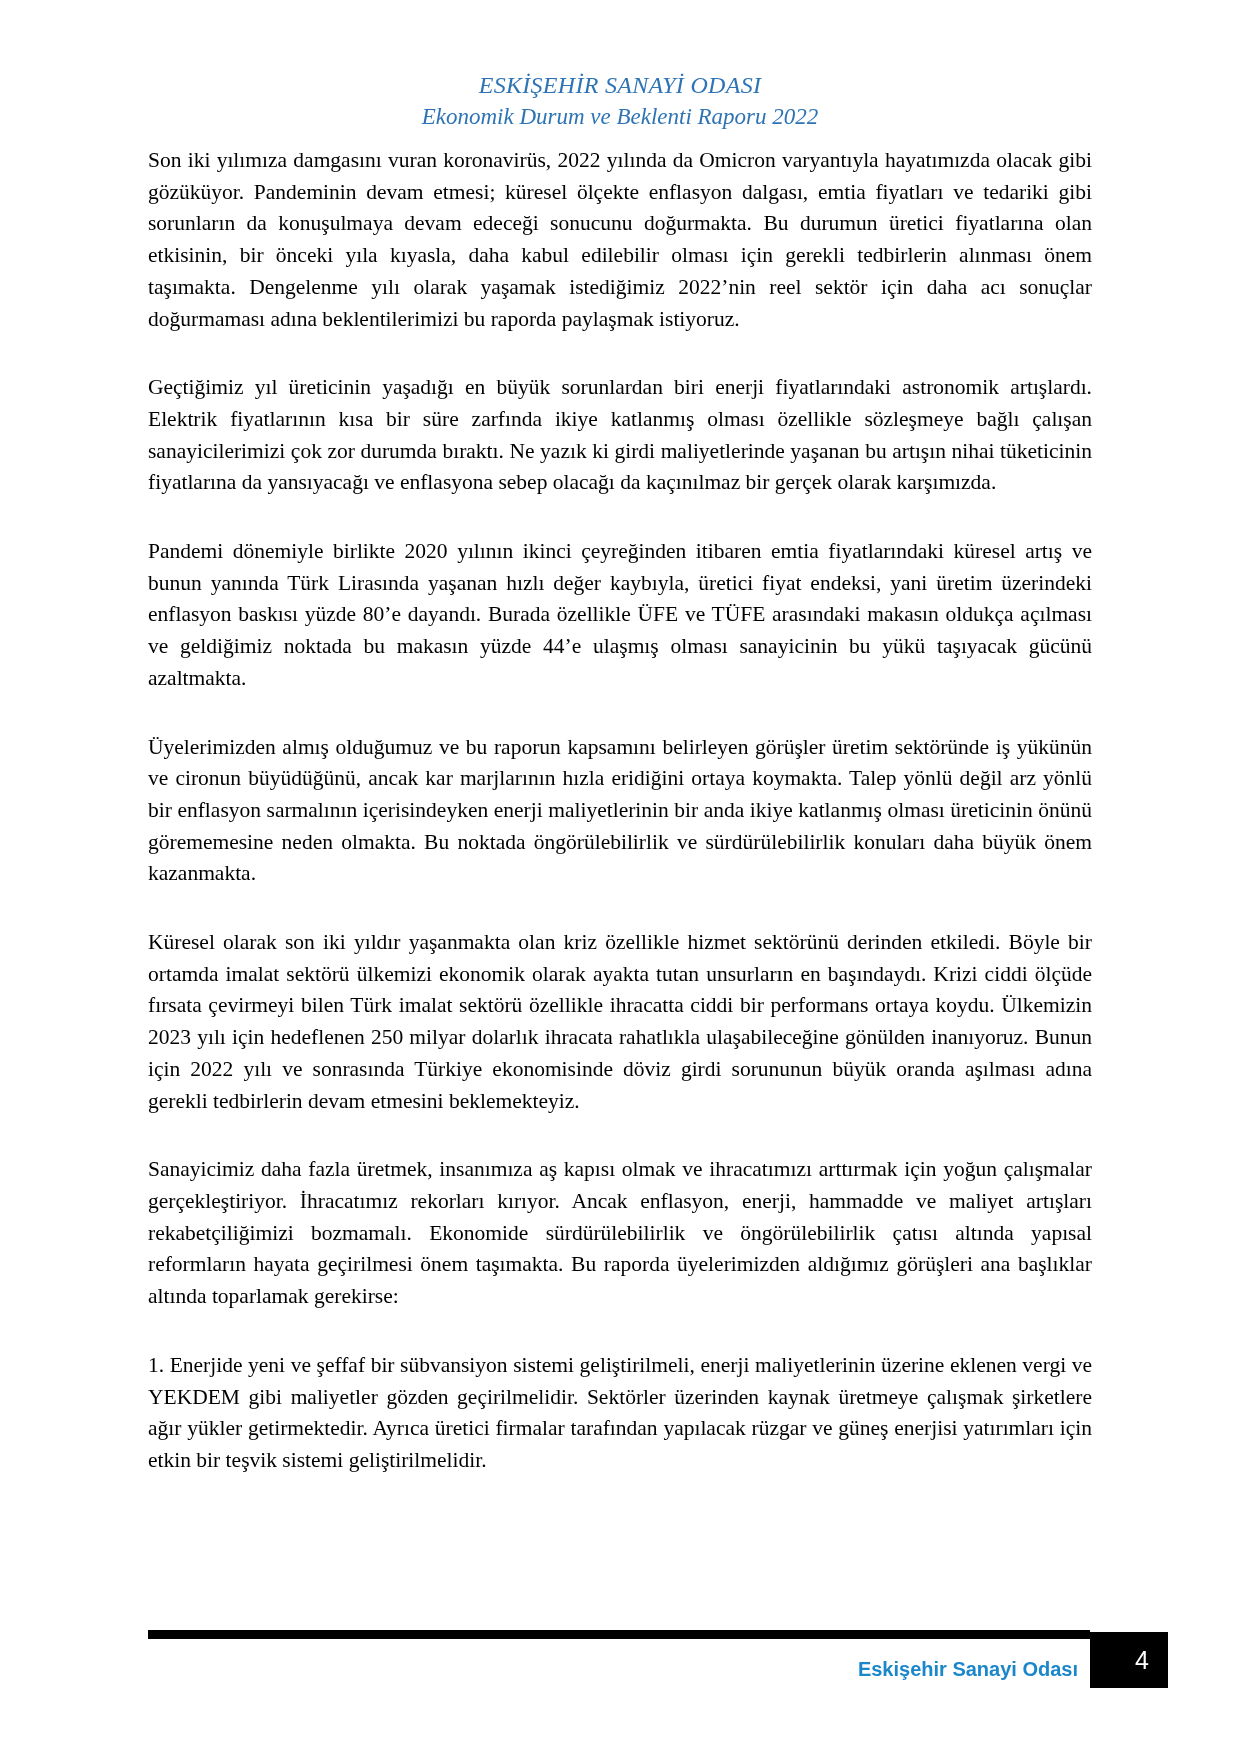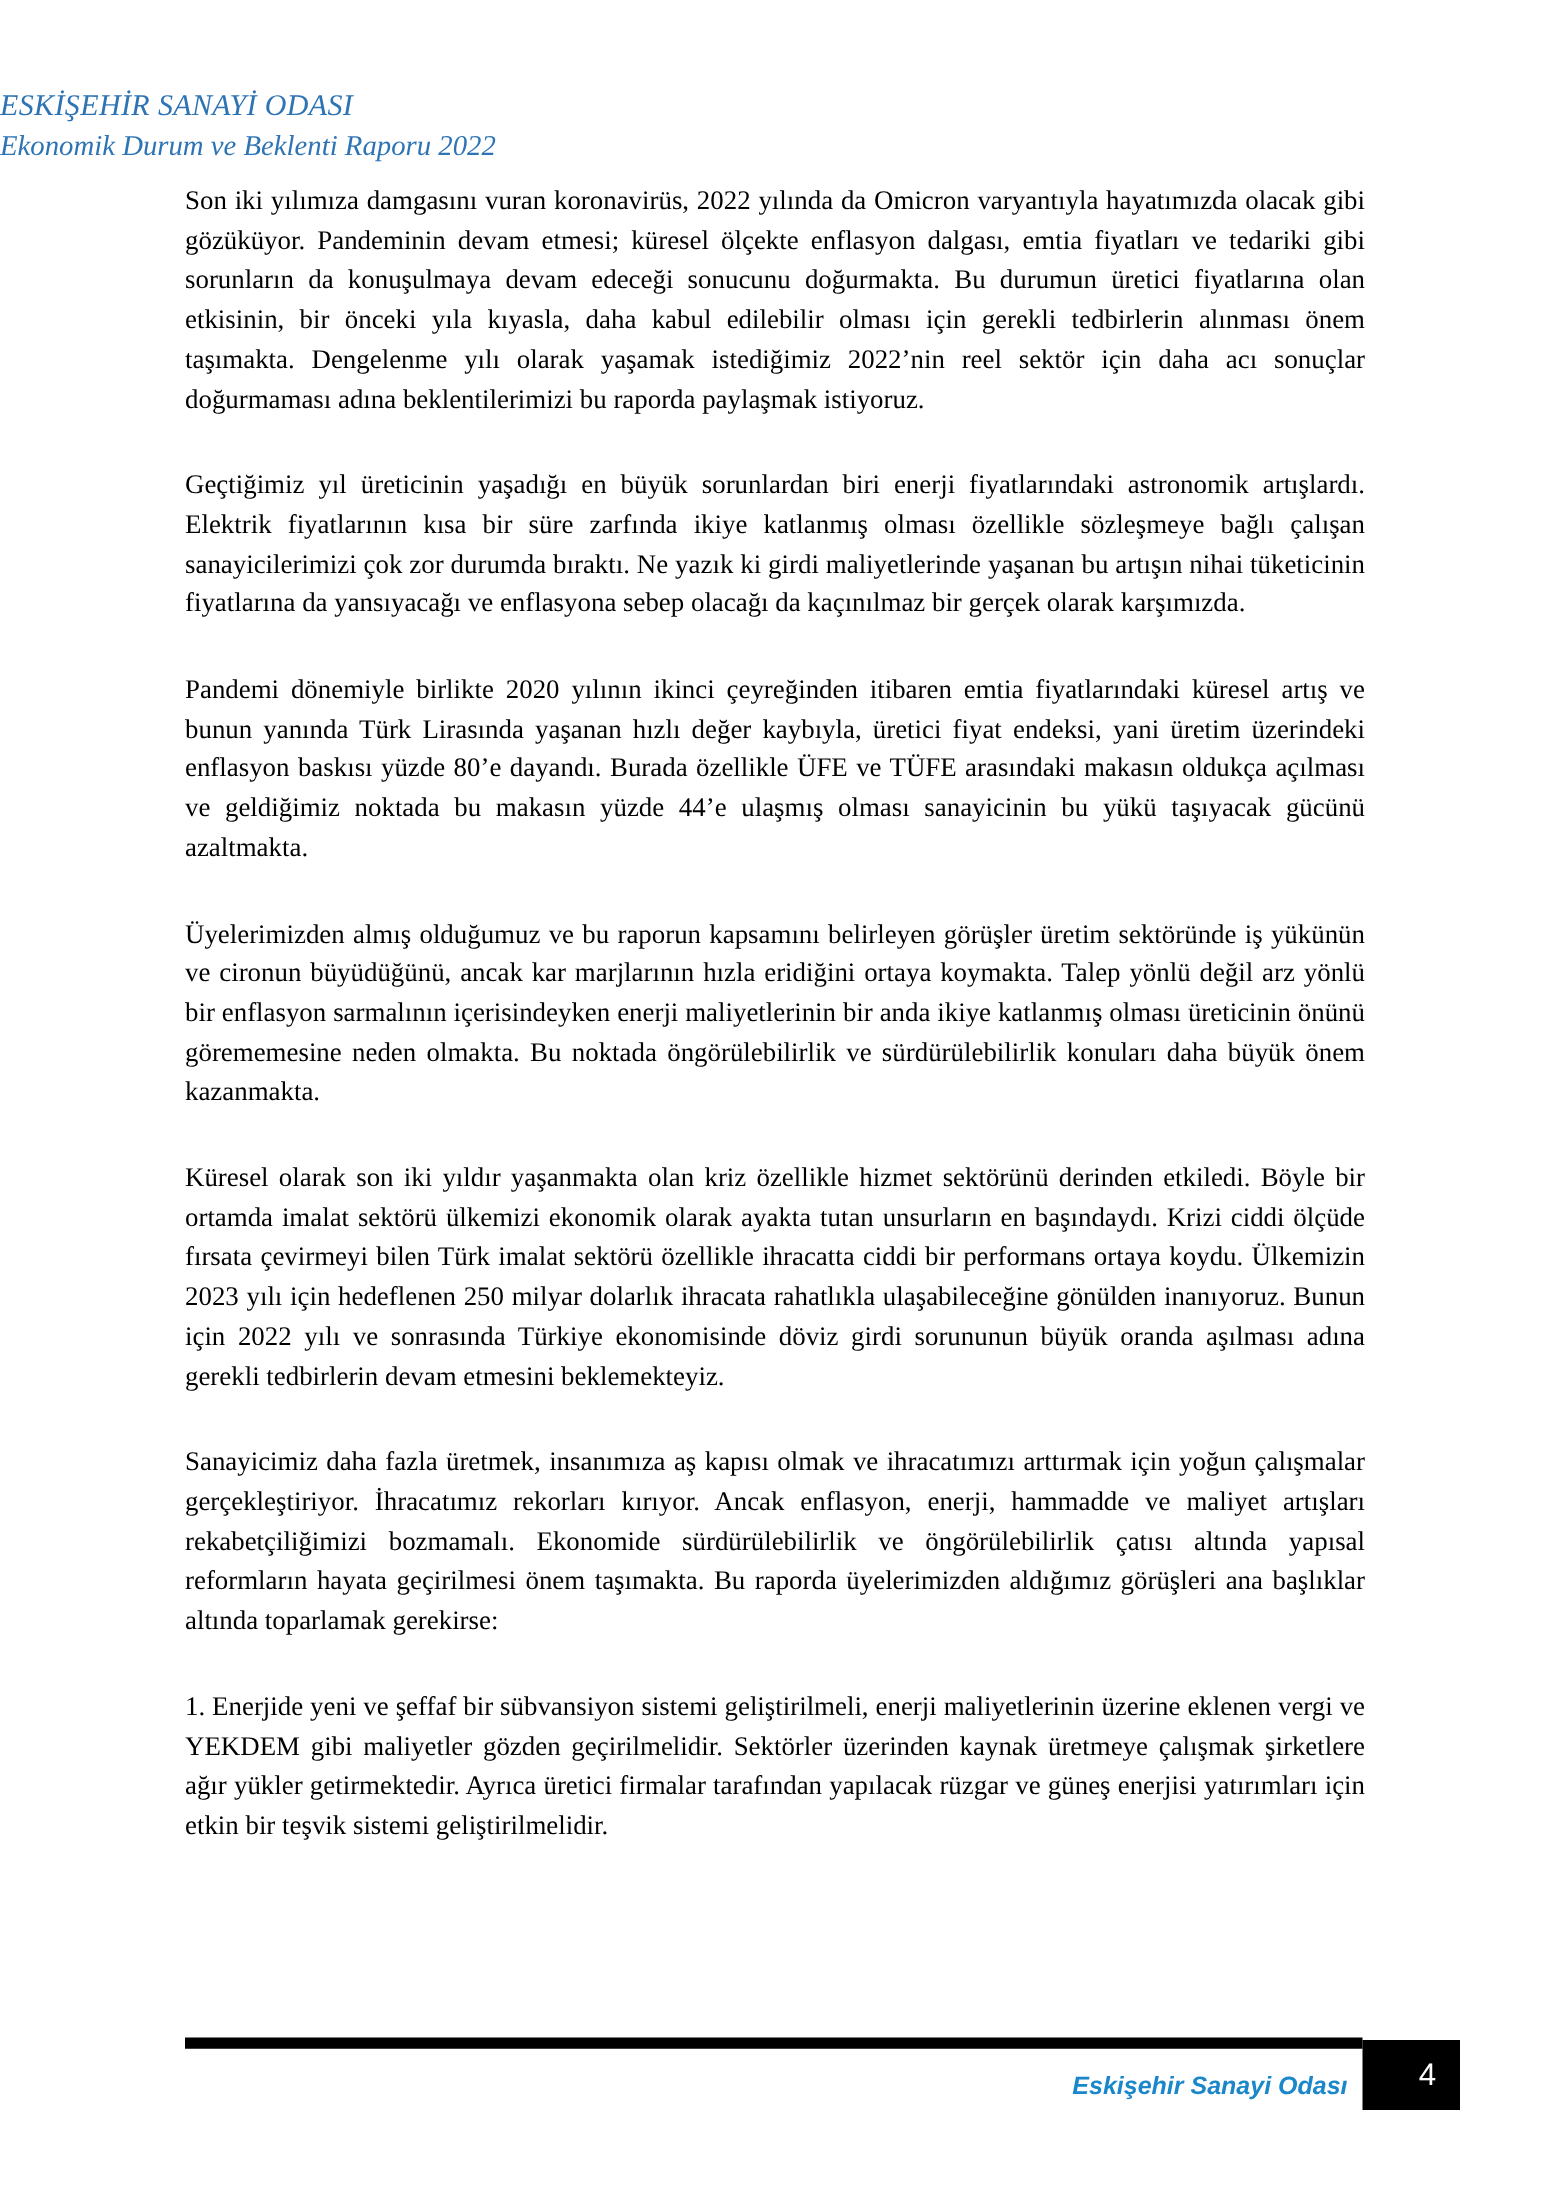--- a/index.html
+++ b/index.html
@@ -13,21 +13,21 @@
     font-family: "Liberation Serif", serif;
     color: #000000;
   }
 
   
   .doc-header {
     position: absolute;
     top: 70px;
     left: 0;
     width: 100%;
-    text-align: left;
+    text-align: center;
     font-style: italic;
     color: var(--header-blue, #2E74B5);
   }
   .doc-title {
     font-size: 24px;
     line-height: 30px;
     letter-spacing: 0.3px;
   }
   .doc-subtitle {
     font-size: 23px;
@@ -56,21 +56,20 @@
     width: 942px;
     height: 9px;
     background: #000000;
   }
   .footer-org {
     position: absolute;
     top: 1658px;
     right: 162px;
     font-family: "Liberation Sans", sans-serif;
     font-weight: bold;
-    font-style: italic;
     font-size: 20px;
     line-height: 22px;
     color: var(--footer-blue, #1B87CB);
   }
   .page-number-box {
     position: absolute;
     left: 1090px;
     top: 1632px;
     width: 78px;
     height: 56px;

